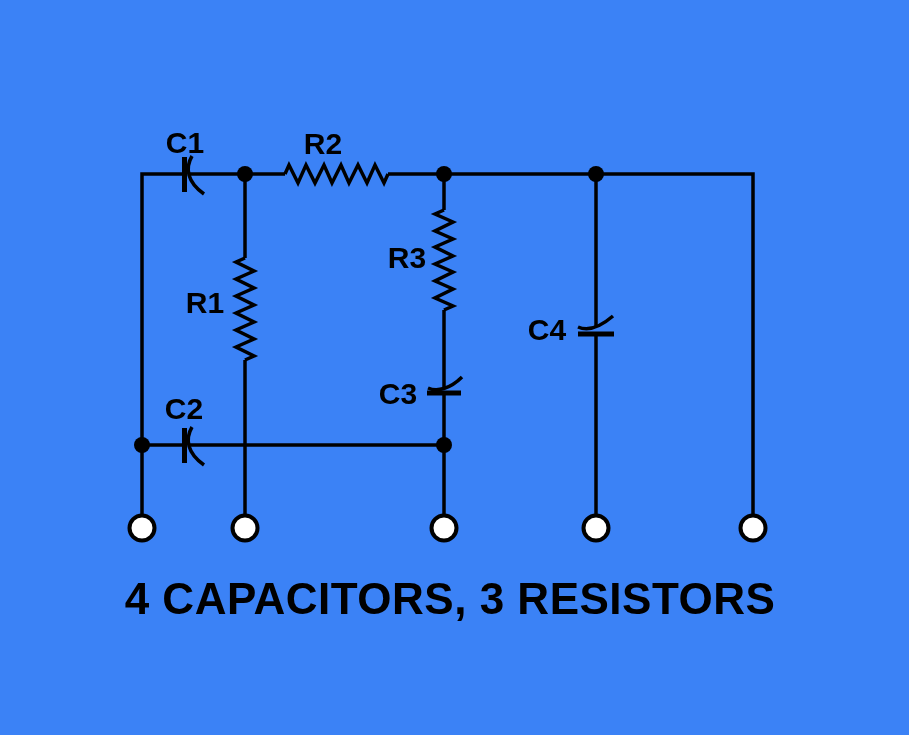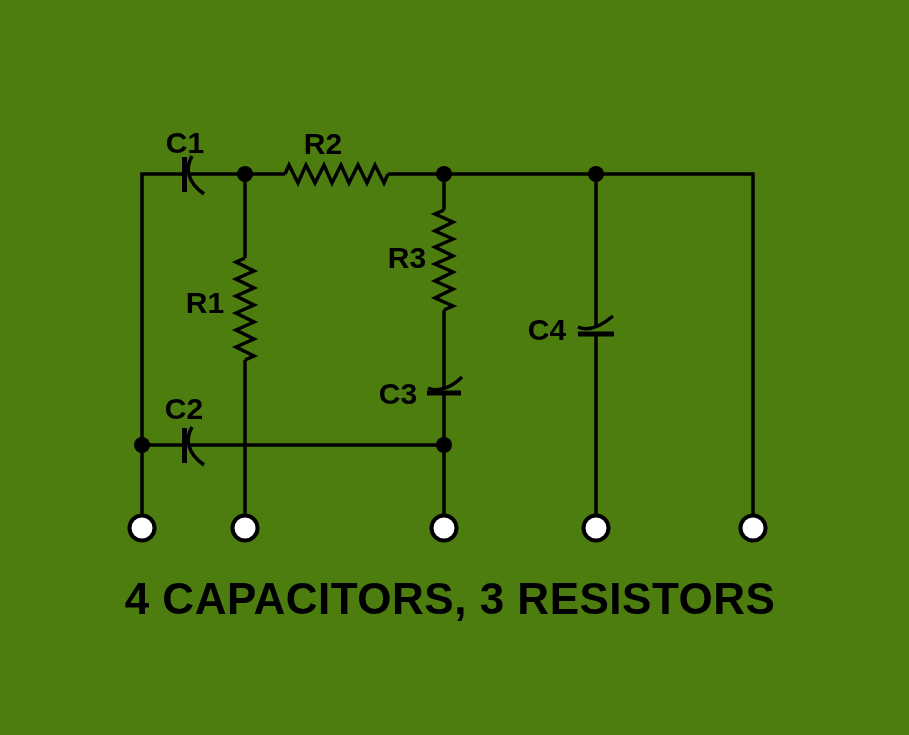--- a/index.html
+++ b/index.html
@@ -4,21 +4,21 @@
 <style>
   html, body {
     margin: 0;
     padding: 0;
     background: #ffffff;
   }
   .page {
     position: relative;
     width: 909px;
     height: 735px;
-    background: #4d7c0f;
+    background: #3b82f6;
     overflow: hidden;
   }
   svg {
     display: block;
   }
   text {
     font-family: "Liberation Sans", sans-serif;
     font-weight: bold;
     fill: #000000;
   }

